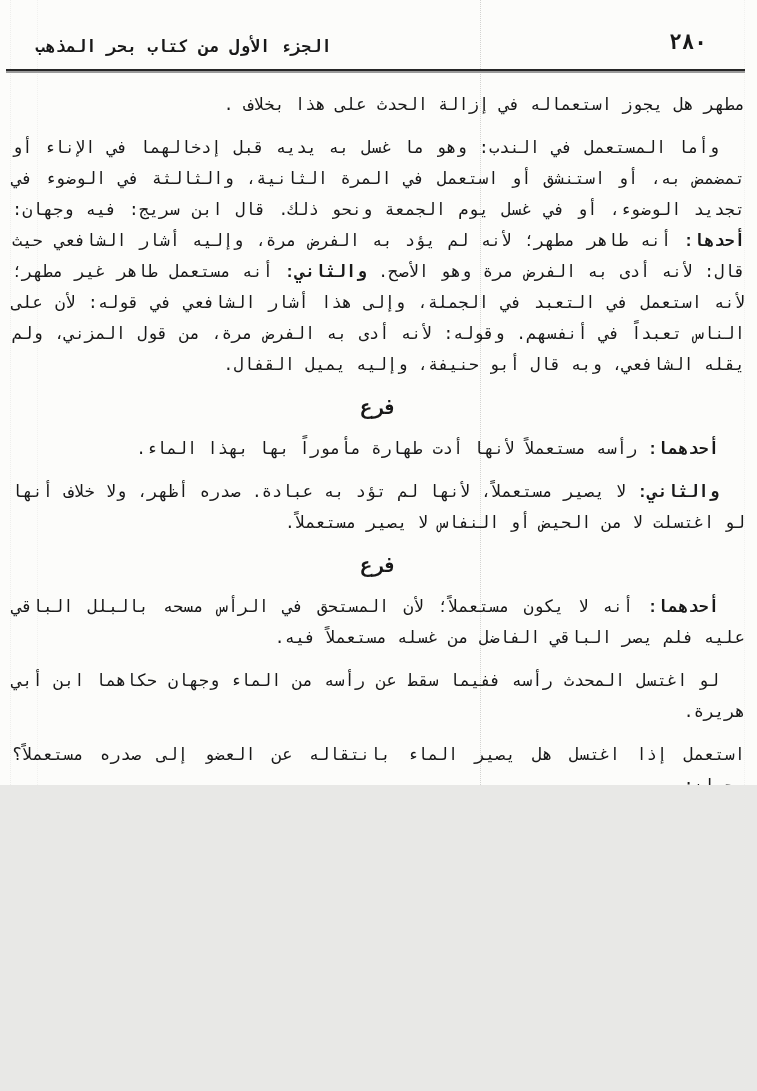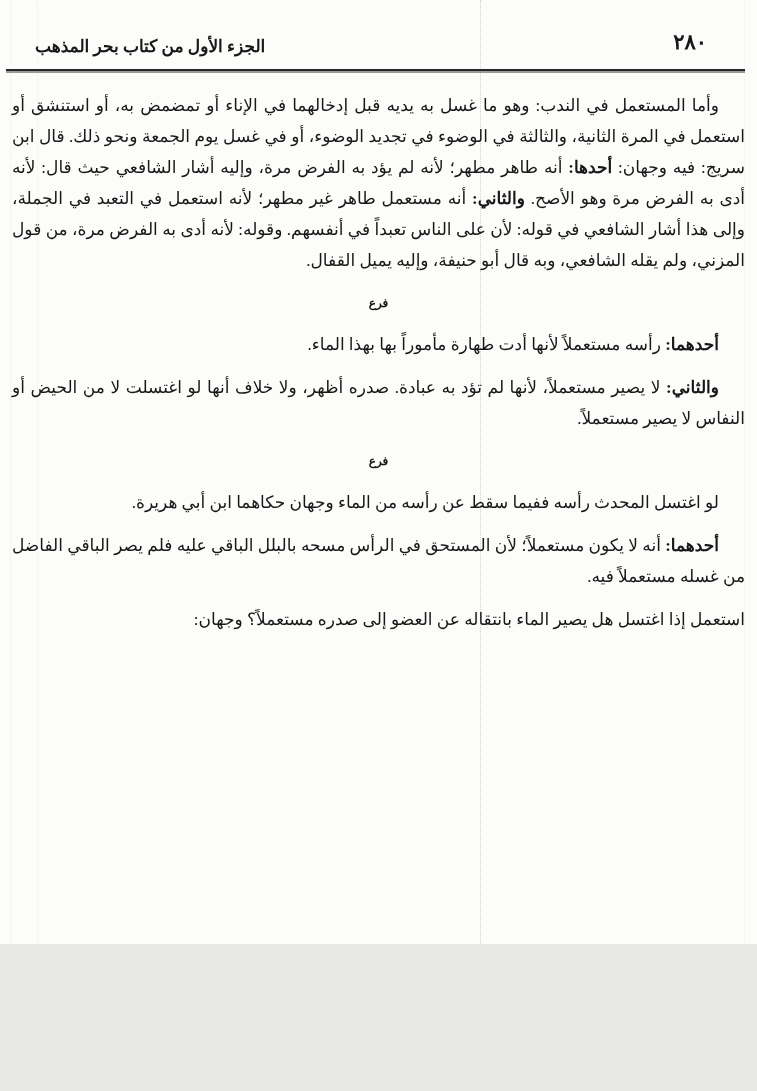--- a/index.html
+++ b/index.html
@@ -1,22 +1,22 @@
 <!DOCTYPE html>
 <html lang="ar" dir="rtl"><head>
 <meta charset="utf-8">
 <style>
   html,body{margin:0;padding:0;background:#e8e8e6;}
   .page{
     position:relative;
-    width:757px;height:944px;
+    width:757px;height:785px;
     margin:0 auto;
     background:#fcfcfa;
     overflow:hidden;
-    font-family:Liberation Serif, serif;
+    font-family:Liberation Mono, monospace;
     direction:rtl;
     color:#181818;
   }
   
   .artifact{position:absolute;top:0;bottom:0;width:0;border-left:1px dotted rgba(0,0,0,.30);pointer-events:none;}
   .artifact.a1{left:480px;opacity:.55;}
   .artifact.a2{left:10px;opacity:.18;}
   .artifact.a3{left:37px;opacity:.14;}
   .artifact.a4{left:744px;opacity:.15;}
 
@@ -37,40 +37,41 @@
     position:absolute;top:90px;right:12px;left:12px;bottom:0;
     font-size:17px;line-height:31px;
     text-align:justify;text-justify:inter-word;
   }
   .para{margin:0 0 12px 0;}
   .para.indent{text-indent:26px;}
   .bold{font-weight:bold;}
   .heading{
     margin:9px 0 10px 0;
     text-align:center;
-    font-weight:bold;font-size:12px;line-height:31px;
+    font-weight:bold;font-size:20px;line-height:31px;
     text-indent:0;
   }
 </style>
 </head>
 <body>
 
 <div class="page" style="background: rgb(252, 252, 250); color: rgb(24, 24, 24);">
   <div class="artifact a1"></div>
   <div class="artifact a2"></div>
   <div class="artifact a3"></div>
   <div class="artifact a4"></div>
 
   <div class="header-title">الجزء الأول من كتاب بحر المذهب</div>
   <div class="page-number">٢٨٠</div>
   <div class="header-rule"></div>
 
   <div class="page-body">
+      <p class="para"><span>مطهر هل يجوز استعماله في إزالة الحدث على هذا بخلاف .</span></p>
       <p class="para indent"><span>وأما المستعمل في الندب: وهو ما غسل به يديه قبل إدخالهما في الإناء أو تمضمض به، أو استنشق أو استعمل في المرة الثانية، والثالثة في الوضوء في تجديد الوضوء، أو في غسل يوم الجمعة ونحو ذلك. قال ابن سريج: فيه وجهان: </span><span class="bold">أحدها:</span><span> أنه طاهر مطهر؛ لأنه لم يؤد به الفرض مرة، وإليه أشار الشافعي حيث قال: لأنه أدى به الفرض مرة وهو الأصح. </span><span class="bold">والثاني:</span><span> أنه مستعمل طاهر غير مطهر؛ لأنه استعمل في التعبد في الجملة، وإلى هذا أشار الشافعي في قوله: لأن على الناس تعبداً في أنفسهم. وقوله: لأنه أدى به الفرض مرة، من قول المزني، ولم يقله الشافعي، وبه قال أبو حنيفة، وإليه يميل القفال.</span></p>
       <div class="heading"><span>فرع</span></div>
       <p class="para indent"><span class="bold">أحدهما:</span><span> رأسه مستعملاً لأنها أدت طهارة مأموراً بها بهذا الماء.</span></p>
       <p class="para indent"><span class="bold">والثاني:</span><span> لا يصير مستعملاً، لأنها لم تؤد به عبادة. صدره أظهر، ولا خلاف أنها لو اغتسلت لا من الحيض أو النفاس لا يصير مستعملاً.</span></p>
       <div class="heading"><span>فرع</span></div>
+      <p class="para indent"><span class="bold">أحدهما:</span><span> أنه لا يكون مستعملاً؛ لأن المستحق في الرأس مسحه بالبلل الباقي عليه فلم يصر الباقي الفاضل من غسله مستعملاً فيه.</span></p>
       <p class="para indent"><span>لو اغتسل المحدث رأسه ففيما سقط عن رأسه من الماء وجهان حكاهما ابن أبي هريرة.</span></p>
-      <p class="para indent"><span class="bold">أحدهما:</span><span> أنه لا يكون مستعملاً؛ لأن المستحق في الرأس مسحه بالبلل الباقي عليه فلم يصر الباقي الفاضل من غسله مستعملاً فيه.</span></p>
       <p class="para"><span>استعمل إذا اغتسل هل يصير الماء بانتقاله عن العضو إلى صدره مستعملاً؟ وجهان:</span></p>
     </div>
 </div>
 
 </body></html>

